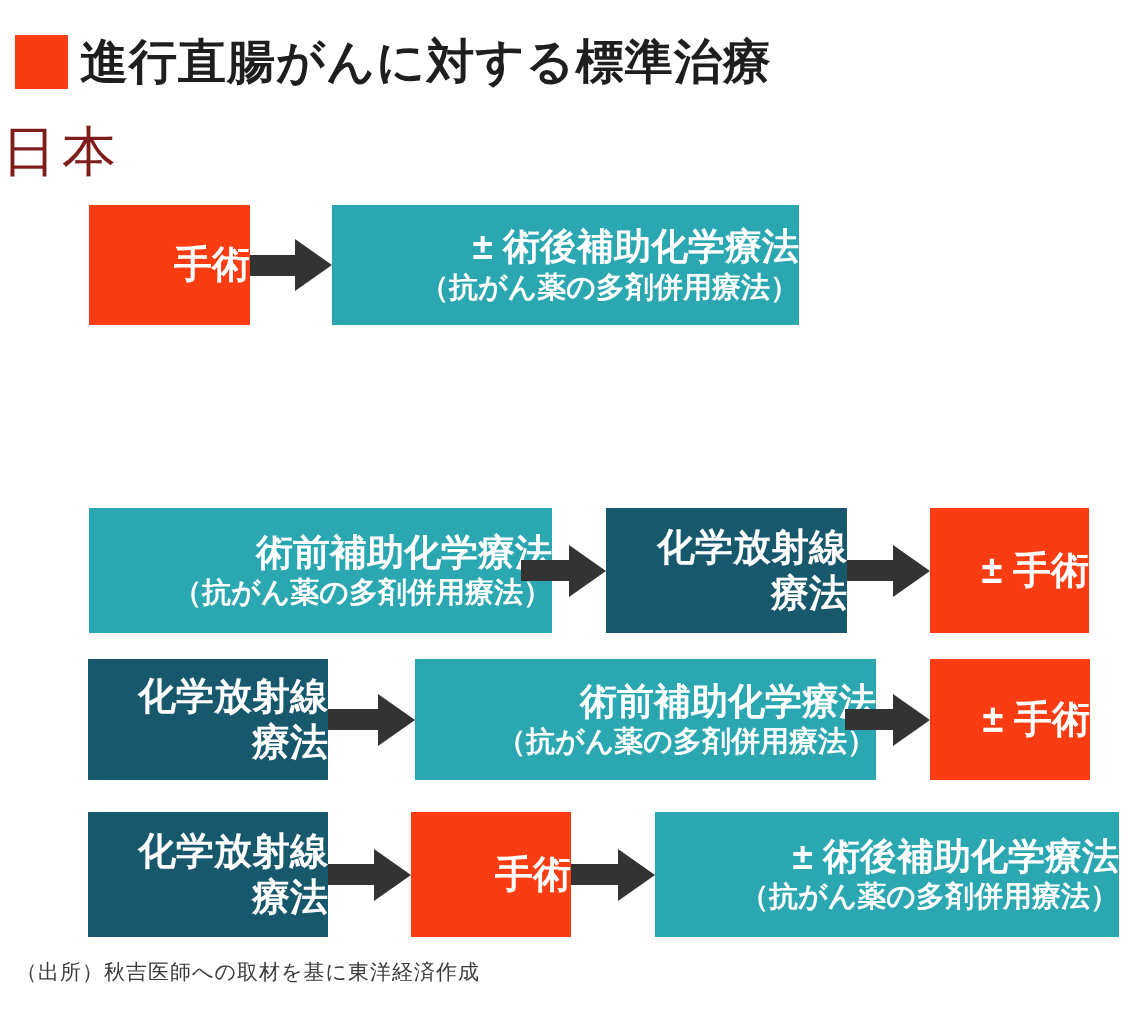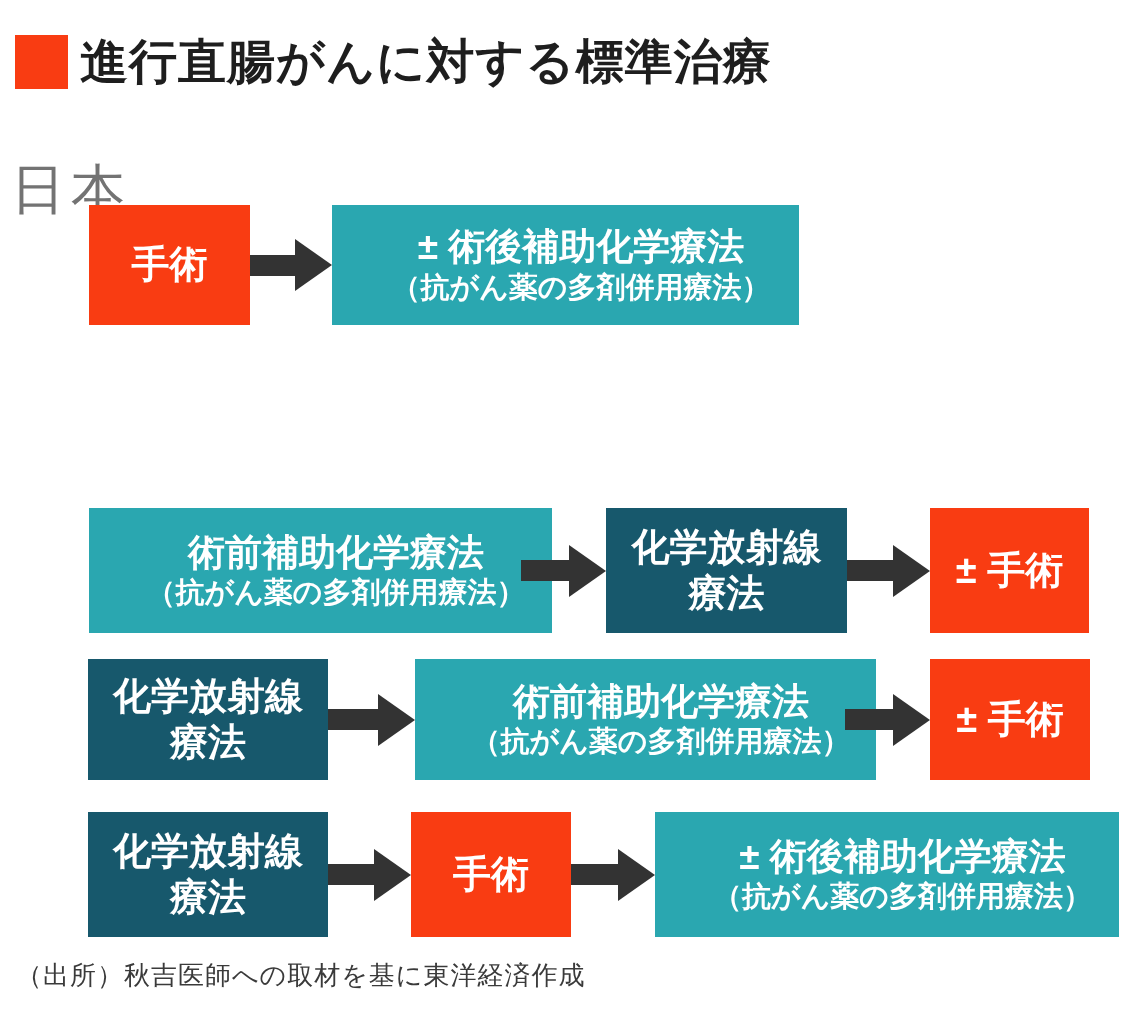--- a/index.html
+++ b/index.html
@@ -25,35 +25,34 @@
     margin-left:12px;
     font-size:48px;
     font-weight:bold;
     color:var(--ink);
     letter-spacing:1px;
     white-space:nowrap;
   }
   
   .sec-label{
     position:absolute;
-    left:11px;
+    left:2px;
     font-family:"Liberation Serif",serif;
     font-size:54px;
-    color:#737373;
+    color:#7f1d1d;
     letter-spacing:6px;
     white-space:nowrap;
-    margin-top:38px;
   }
   
   .box{
     position:absolute;
     display:flex;
     flex-direction:column;
     justify-content:center;
-    align-items:center;
+    align-items:flex-end;
     color:#ffffff;
     font-weight:bold;
     text-align:center;
     line-height:1.2;
   }
   .box .main{font-size:37px;white-space:nowrap;}
   .box .sub{font-size:29px;white-space:nowrap;}
   .box .big{font-size:38px;white-space:nowrap;}
   .bg-orange{background:var(--orange);}
   .bg-teal{background:var(--teal);padding-left:31px;}
@@ -69,21 +68,21 @@
     width:0;height:0;flex:0 0 auto;
     border-top:26px solid transparent;
     border-bottom:26px solid transparent;
     border-left:37px solid var(--arrow);
   }
   
   .source{
     position:absolute;
     left:16px;
     top:958px;
-    font-size:26px;
+    font-size:21px;
     color:#3A3A3A;
     letter-spacing:1px;
     white-space:nowrap;
   }
 </style>
 </head>
 <body>
 
 <div class="canvas">
 

